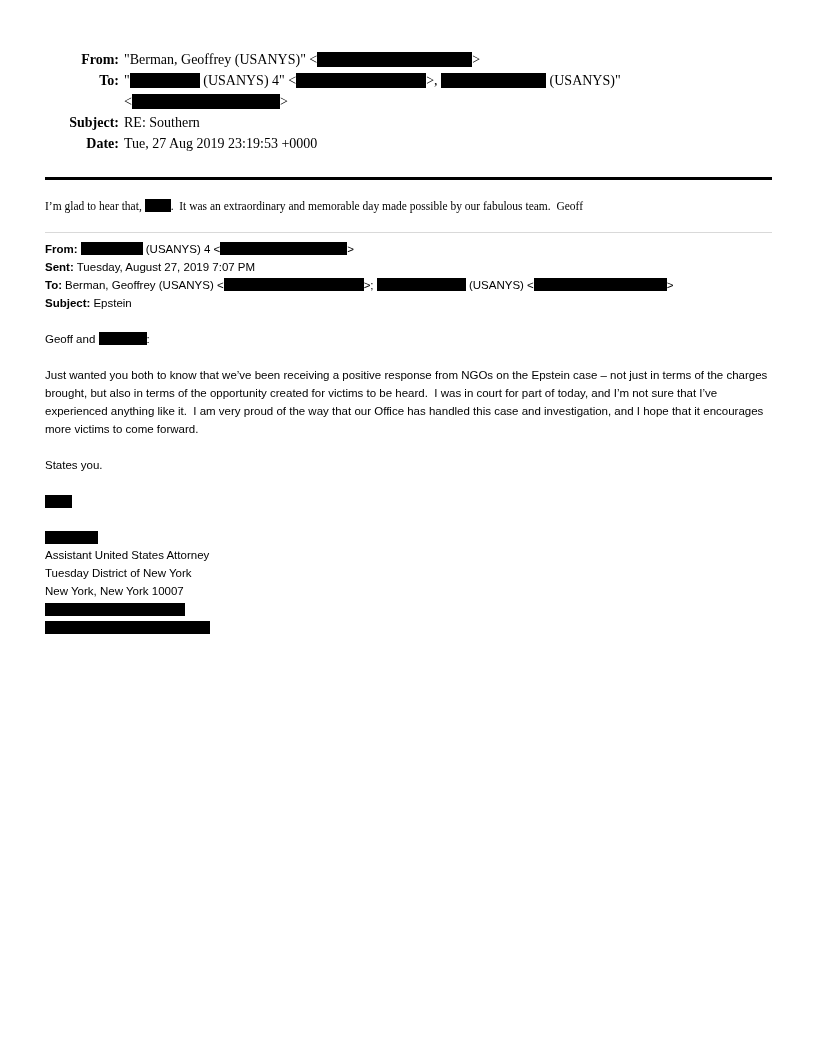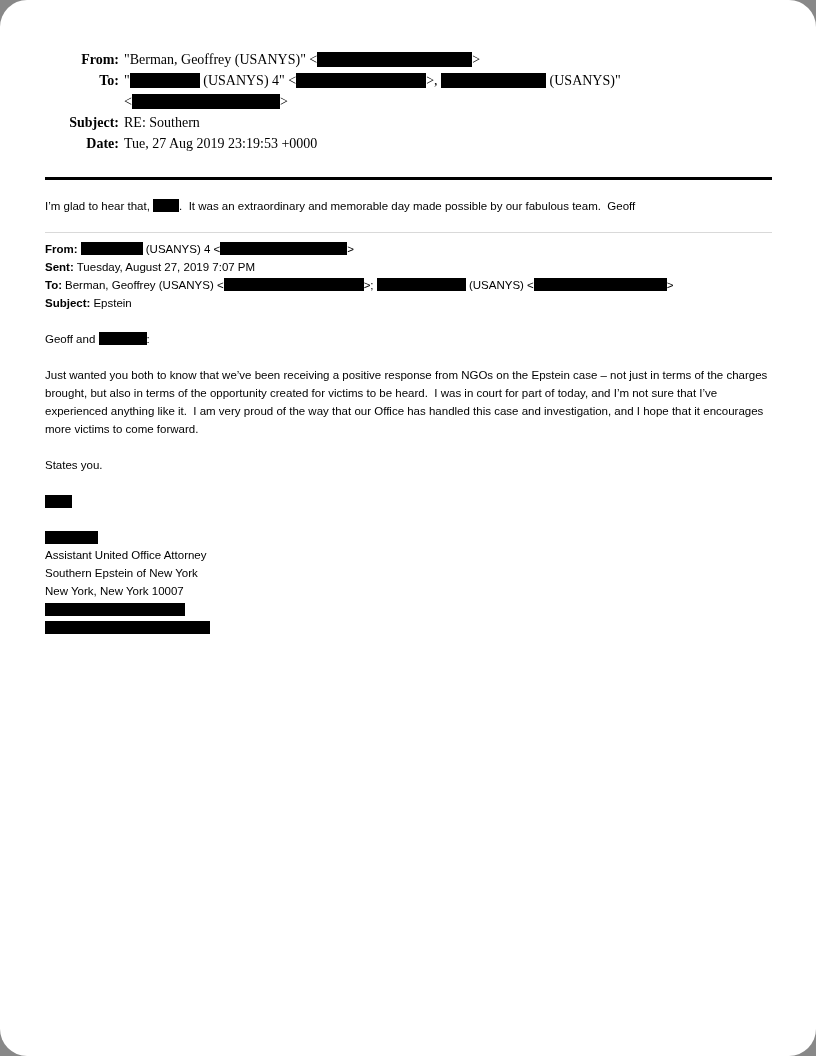--- a/index.html
+++ b/index.html
@@ -1,40 +1,39 @@
 <!DOCTYPE html>
 <html style="--page-bg: #ffffff; --text-color: #000000; --redaction-color: #000000; --rule-thick-color: #000000; --rule-thin-color: #d9d9d9;"><head>
 <meta charset="utf-8">
 <style>
   html,body{margin:0;padding:0;background:#888;}
   .page{
     width:816px;height:1056px;background:var(--page-bg,#fff);
     color:var(--text-color,#000);box-sizing:border-box;
     padding:49px 44px 0 45px;margin:0 auto;position:relative;
     font-family:"Liberation Sans",sans-serif;
-    border-radius:27px;
   }
   
   .top-header{font-family:"Liberation Serif",serif;font-size:14px;line-height:21px;}
   .hrow{display:flex;}
   .hlabel{width:74px;text-align:right;font-weight:bold;flex-shrink:0;}
   .hvalue{padding-left:5px;white-space:pre-wrap;}
   
   .redact{display:inline-block;background:var(--redaction-color,#000);height:15px;vertical-align:-3px;}
   .redact.sm{height:13px;vertical-align:-2px;}
   .w26{width:26px}.w27{width:27px}.w48{width:48px}.w53{width:53px}.w62{width:62px}
   .w70{width:70px}.w89{width:89px}.w105{width:105px}.w127{width:127px}.w130{width:130px}
   .w133{width:133px}.w140{width:140px}.w148{width:148px}.w155{width:155px}.w165{width:165px}
   
   .rule-thick{height:3px;background:var(--rule-thick-color,#000);margin-top:23px;}
   .rule-thin{height:1px;background:var(--rule-thin-color,#d9d9d9);margin:17px 0 7px 0;}
   
   .body{font-size:11.5px;line-height:18px;}
   .bline{margin:0;white-space:pre-wrap;}
-  .reply{margin-top:17px;}
+  .reply{margin-top:17px;font-family:Liberation Serif, serif;}
   .blank{height:18px;}
   .qlabel{font-weight:bold;margin-right:3px;}
   .barline{height:18px;display:flex;align-items:center;}
   .barline .redact{vertical-align:baseline;}
 </style>
 </head>
 <body>
 
 <div class="page">
 
@@ -89,22 +88,22 @@
     <div class="barline">
         <span class="redact sm w27"></span>
       </div>
 
     <div class="blank"></div>
 
     <div class="signature">
       <div class="barline">
           <span class="redact sm w53"></span>
         </div>
-      <p class="bline">Assistant United Office Attorney</p>
-      <p class="bline">Southern Epstein of New York</p>
+      <p class="bline">Assistant United States Attorney</p>
+      <p class="bline">Tuesday District of New York</p>
       <p class="bline">New York, New York 10007</p>
       <div class="barline">
           <span class="redact sm w140"></span>
         </div>
       <div class="barline">
           <span class="redact sm w165"></span>
         </div>
     </div>
 
   </div>

